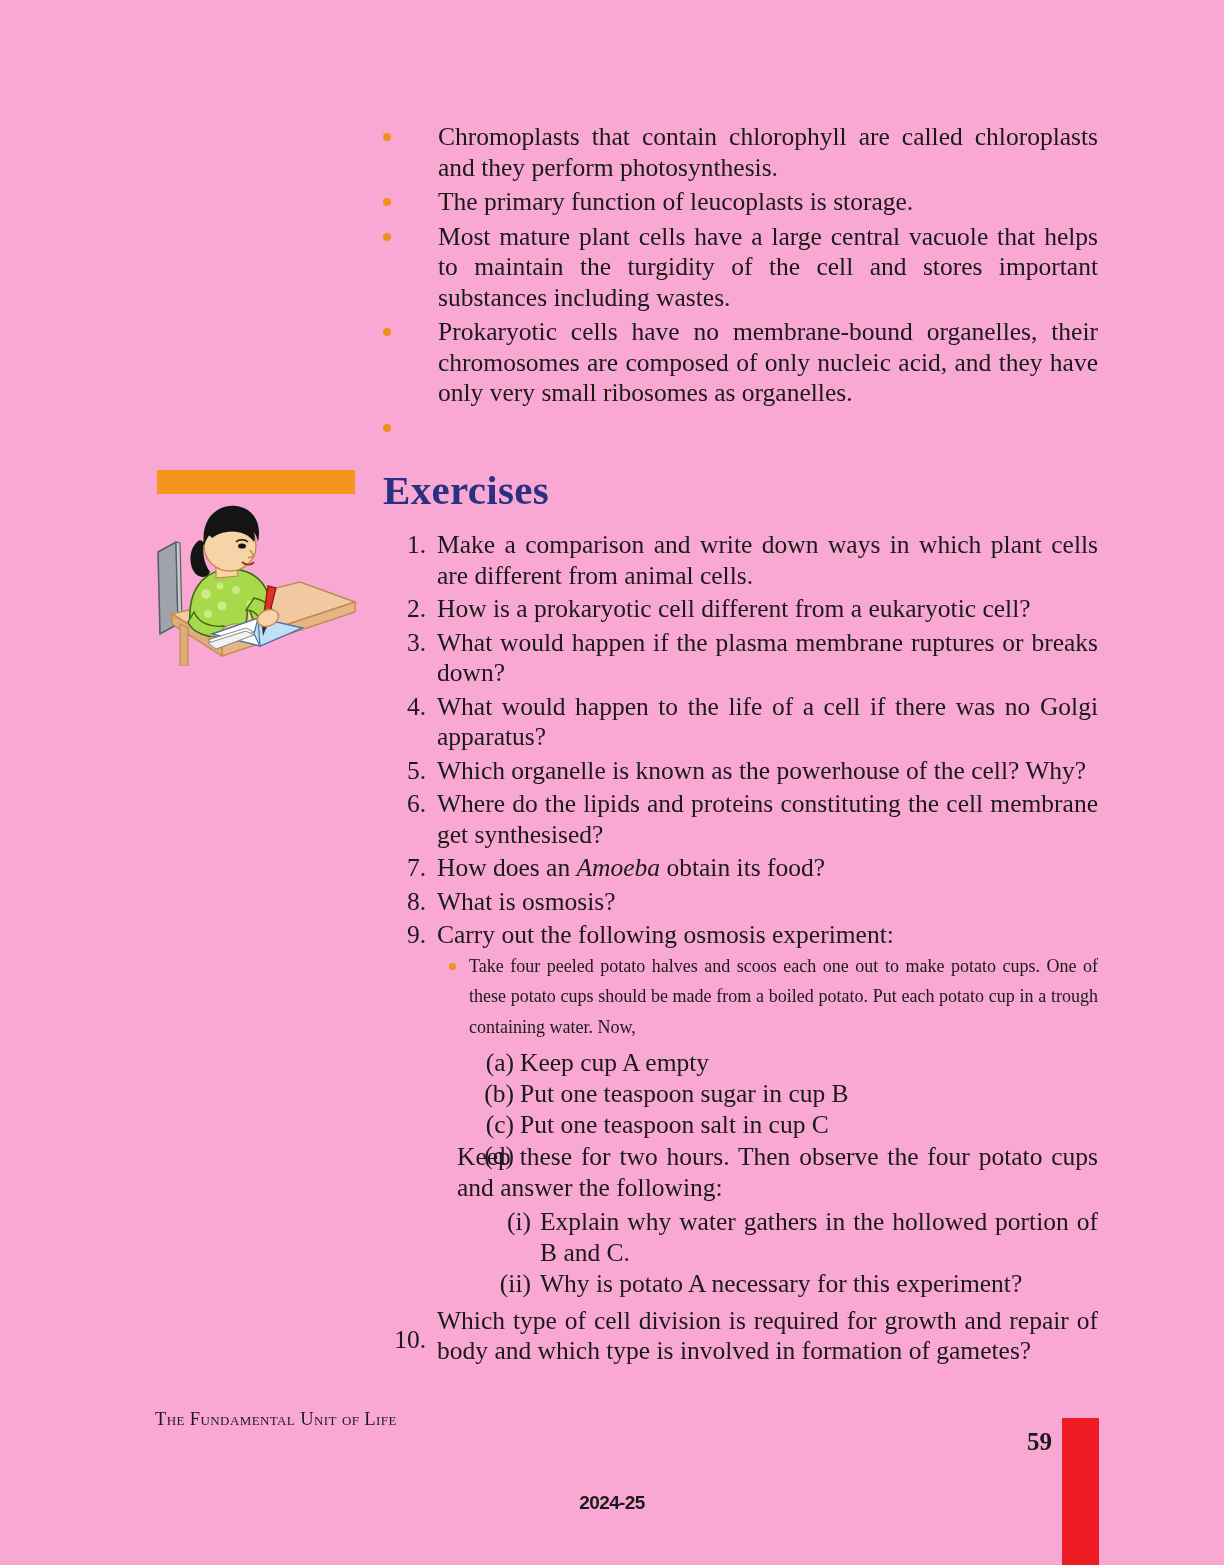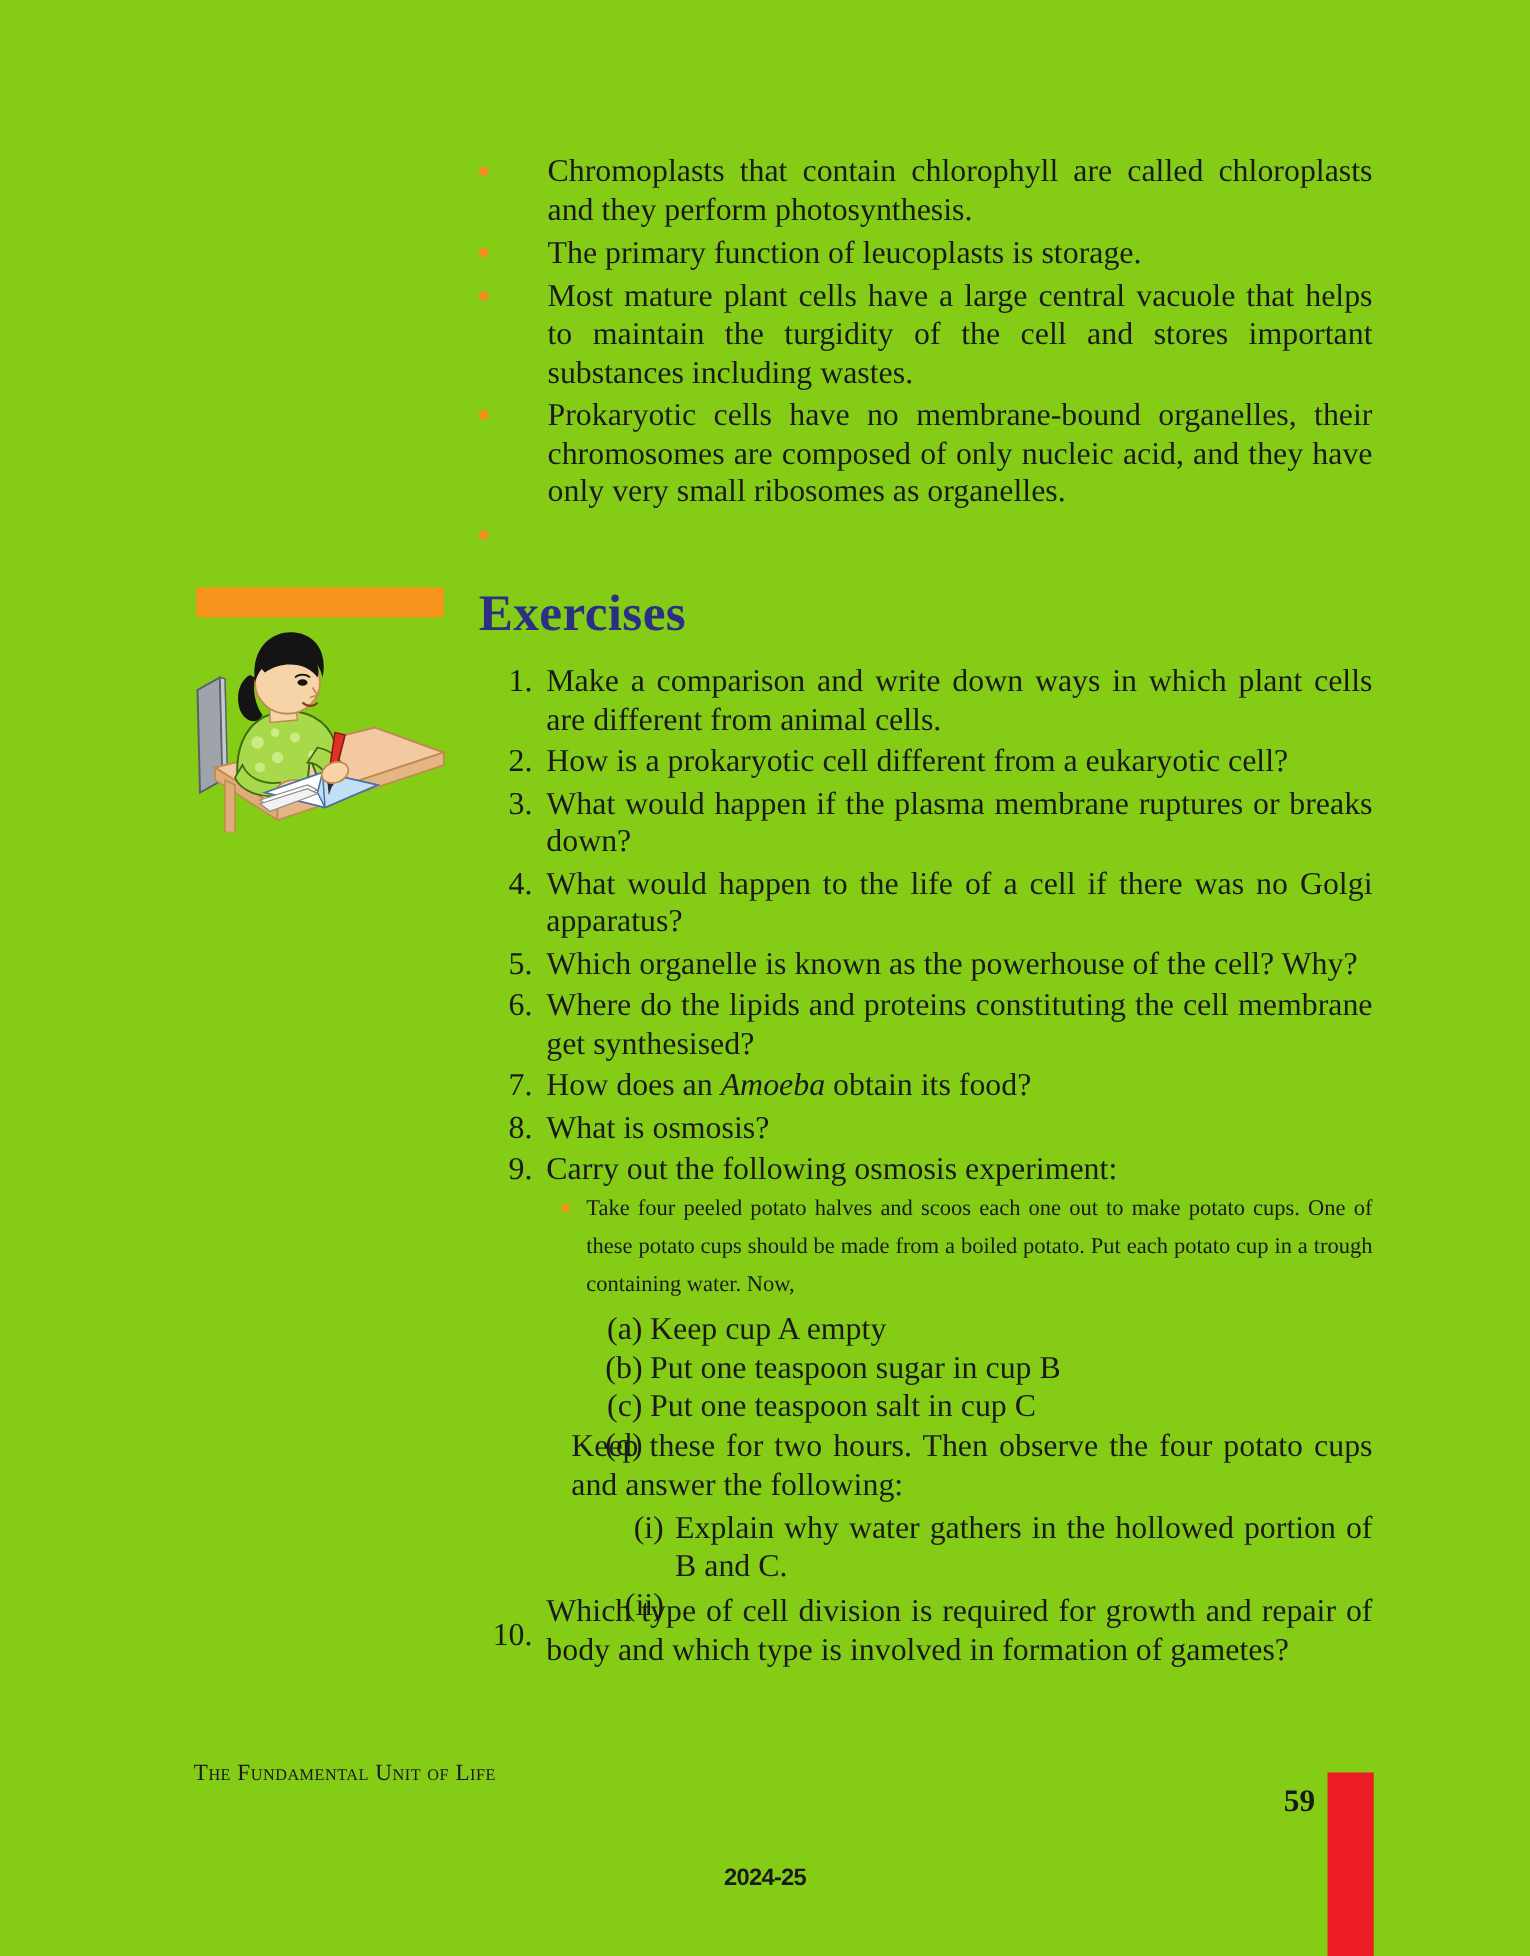--- a/index.html
+++ b/index.html
@@ -4,21 +4,21 @@
 <style>
   html, body {
     margin: 0;
     padding: 0;
     background: #ffffff;
   }
   .page {
     position: relative;
     width: 1224px;
     height: 1565px;
-    background: #84cc16;
+    background: #f9a8d4;
     font-family: "Liberation Serif", "DejaVu Serif", serif;
     color: #1a1a1a;
     overflow: hidden;
   }
 
   
   .summary-list {
     position: absolute;
     left: 380px;
     top: 122px;
@@ -371,20 +371,21 @@
       <div class="keep-note">Keep these for two hours. Then observe the four potato cups and answer the following:</div>
 
       
       <div class="roman-list">
         <div class="roman-item">
           <span class="lbl">(i)</span>
           <span>Explain why water gathers in the hollowed portion of B and C.</span>
         </div>
         <div class="roman-item">
           <span class="lbl">(ii)</span>
+          <span>Why is potato A necessary for this experiment?</span>
         </div>
       </div>
     </div>
 
     <div class="ex-item wide" style="margin-top:6px;">
       <span class="num">10.</span>
       <span>Which type of cell division is required for growth and repair of body and which type is involved in formation of gametes?</span>
     </div>
 
   </div>

